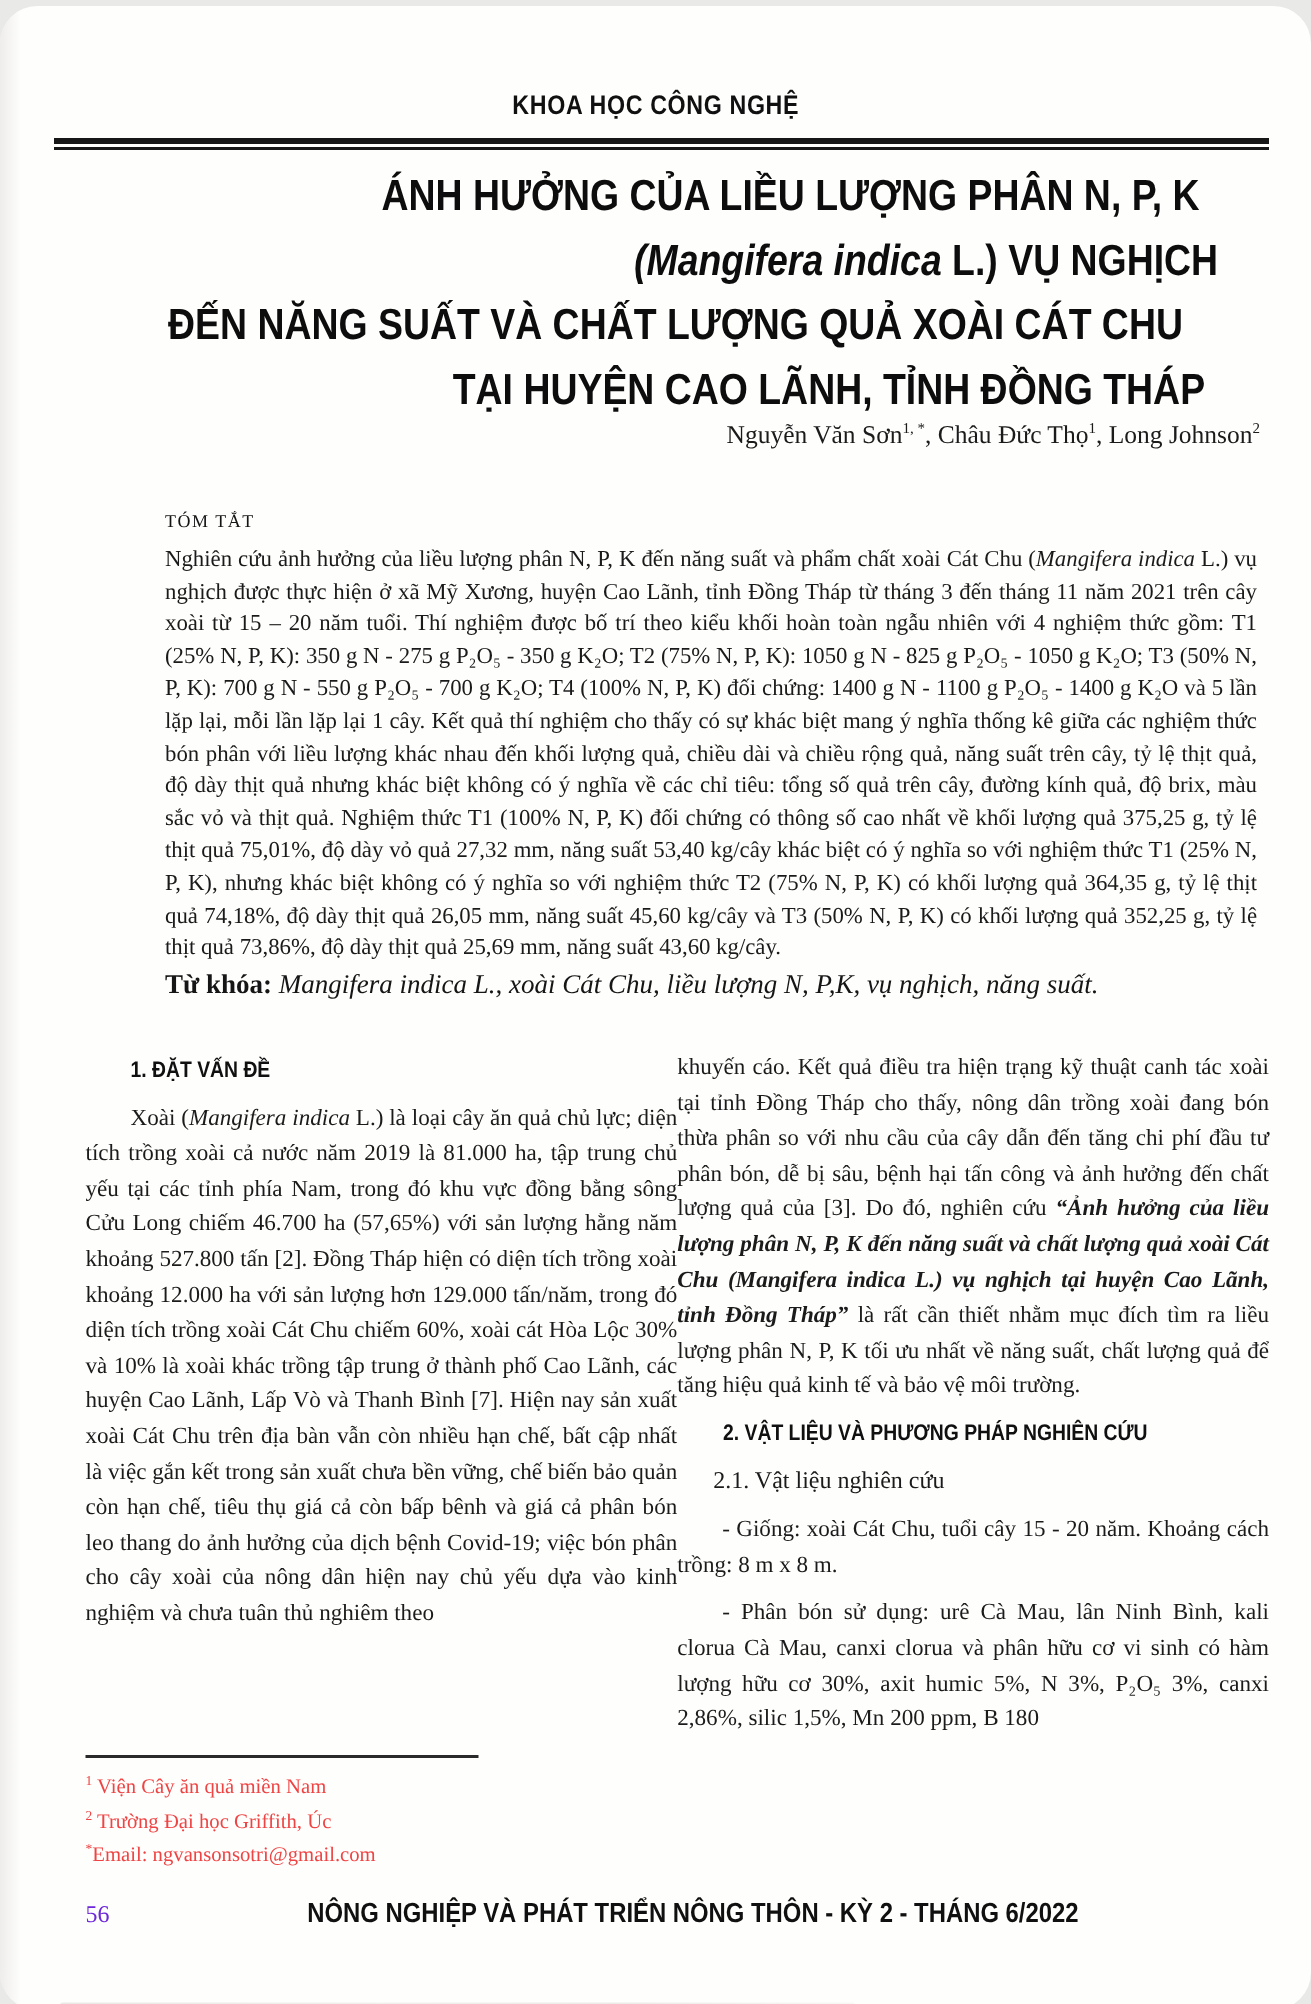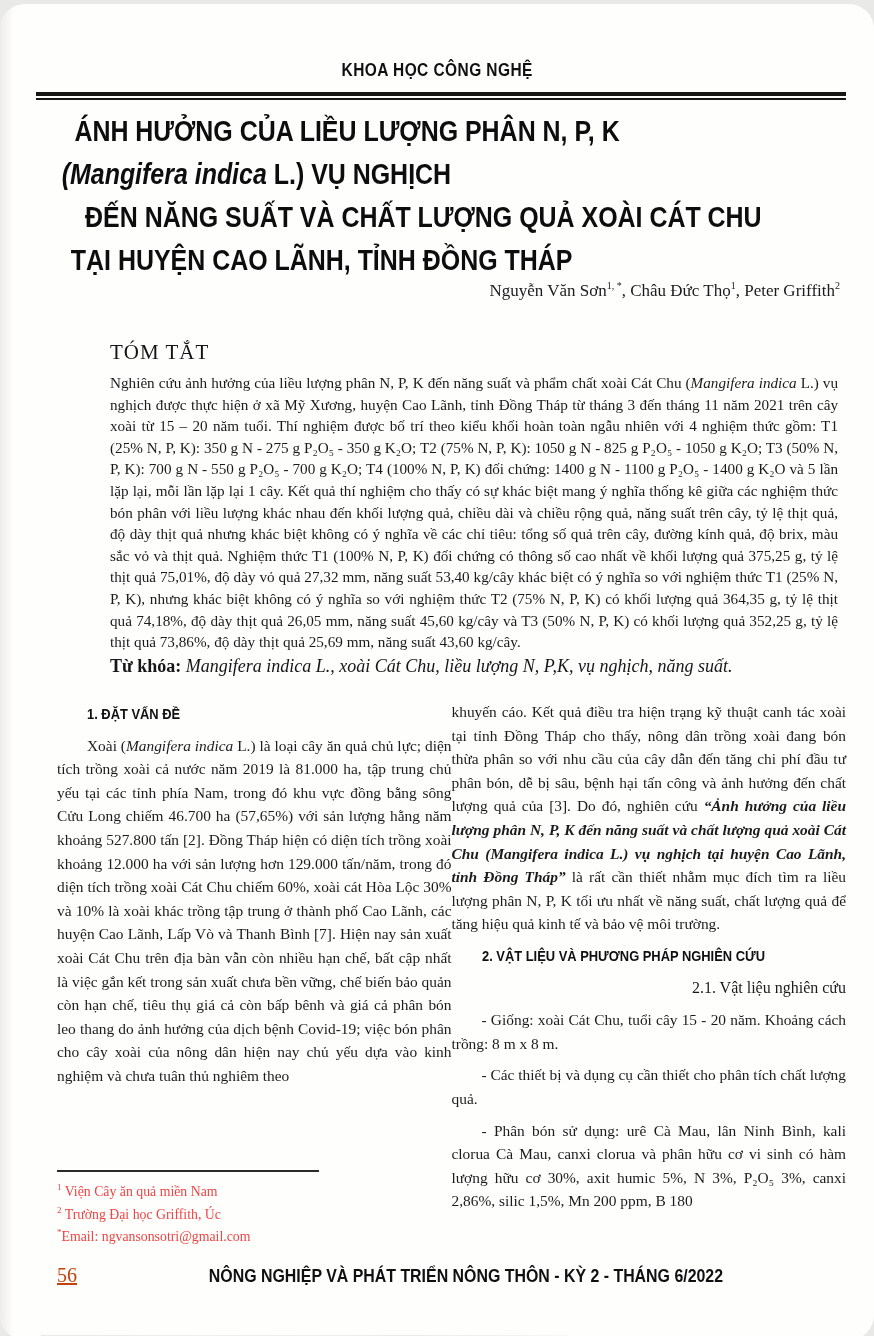--- a/index.html
+++ b/index.html
@@ -24,51 +24,51 @@
     display:inline-block;
     transform:scaleX(.86);
   }
   
   .header-label-wrap{position:absolute;top:56px;left:0;width:100%;text-align:center;}
   .header-label{font-size:18px;letter-spacing:.5px;transform-origin:center;color:#101010;}
   .rule{position:absolute;top:88px;left:36px;right:28px;}
   .rule .r1{height:4px;background:#171717;}
   .rule .r2{height:2px;background:#171717;margin-top:2px;}
   
-  .title{position:absolute;top:106px;left:30px;right:30px;text-align:left;}
+  .title{position:absolute;top:106px;left:44px;right:30px;text-align:right;}
   .title-line{font-size:29px;line-height:43px;color:#0d0d0d;transform-origin:center;}
   .title-line .ital{font-style:italic;}
   
   .authors{position:absolute;top:276px;right:34px;font-size:17px;color:#1b1b1b;}
   .authors sup{font-size:10px;}
   
   .abstract{position:absolute;top:336px;left:110px;width:728px;}
-  .abstract-heading{font-size:21px;letter-spacing:1px;margin-bottom:7px;color:#141414;}
+  .abstract-heading{font-size:12px;letter-spacing:1px;margin-bottom:7px;color:#141414;}
   .abstract-body{font-size:15.2px;line-height:21.6px;text-align:justify;color:#1a1a1a;}
   .abstract-body .ital{font-style:italic;}
   .keywords{margin-top:3px;font-size:18px;line-height:21.6px;}
   .keywords .kw-label{font-weight:bold;}
   .keywords .kw-text{font-style:italic;}
   
   .columns{position:absolute;top:696px;left:57px;width:789px;display:flex;gap:0;}
   .col{flex:1;font-size:15.4px;line-height:23.6px;text-align:justify;color:#1b1b1b;}
   .col p{margin:0 0 8px 0;text-indent:30px;}
   .col p.cont{text-indent:0;}
   .sec-h-wrap{margin:2px 0 8px 0;white-space:nowrap;}
   .sec-h{font-size:15px;transform-origin:left center;margin-left:30px;color:#101010;}
-  .sub-h{margin:2px 0 9px 0;font-size:16px;text-indent:24px;text-align:right;}
+  .sub-h{margin:2px 0 9px 0;font-size:16px;text-indent:24px;text-align:left;}
   .ital{font-style:italic;}
   .bold-ital{font-weight:bold;font-style:italic;}
   
   .footnotes{position:absolute;top:1166px;left:57px;width:330px;font-size:13.8px;line-height:19px;color:#ef4444;}
   .fn-rule{width:262px;height:2px;background:#2a2a2a;margin-bottom:6px;}
   .footnotes sup{font-size:9px;}
   
   .footer{position:absolute;top:1260px;left:57px;right:26px;display:flex;align-items:baseline;}
-  .page-number{font-size:20px;color:#c2410c;text-decoration:underline;}
+  .page-number{font-size:16px;color:#6d28d9;}
   .journal-line-wrap{flex:1;padding-left:90px;}
   .journal-line{font-size:18.5px;letter-spacing:0;transform-origin:center;color:#101010;}
   
   .smudge{position:absolute;bottom:0px;left:40px;width:530px;height:5px;
     background:linear-gradient(90deg,#d9d7d3,#e6e4e0 40%,#dddbd7 70%,#f3f2ef);
     opacity:.55;border-radius:2px;}
 </style>
 </head>
 <body>
 
@@ -85,21 +85,21 @@
   <div class="title">
     <div><span class="condensed title-line">ÁNH HƯỞNG CỦA LIỀU LƯỢNG PHÂN N, P, K</span></div>
     <div>
       <span class="condensed title-line"><span class="ital">(Mangifera indica</span><span> L.) VỤ NGHỊCH</span></span>
     </div>
     <div><span class="condensed title-line">ĐẾN NĂNG SUẤT VÀ CHẤT LƯỢNG QUẢ XOÀI CÁT CHU</span></div>
     <div><span class="condensed title-line">TẠI HUYỆN CAO LÃNH, TỈNH ĐỒNG THÁP</span></div>
   </div>
 
   <div class="authors">
-    <span>Nguyễn Văn Sơn</span><sup>1, *</sup><span>, </span><span>Châu Đức Thọ</span><sup>1</sup><span>, </span><span>Peter Griffith</span><sup>2</sup>
+    <span>Nguyễn Văn Sơn</span><sup>1, *</sup><span>, </span><span>Châu Đức Thọ</span><sup>1</sup><span>, </span><span>Long Johnson</span><sup>2</sup>
   </div>
 
   <div class="abstract">
     <div class="abstract-heading">TÓM TẮT</div>
     <div class="abstract-body">
       <span>Nghiên cứu ảnh hưởng của liều lượng phân N, P, K đến năng suất và phẩm chất xoài Cát Chu (</span><span class="ital">Mangifera indica</span><span> L.) vụ nghịch được thực hiện ở xã Mỹ Xương, huyện Cao Lãnh, tỉnh Đồng Tháp từ tháng 3 đến tháng 11 năm 2021 trên cây xoài từ 15 – 20 năm tuổi. Thí nghiệm được bố trí theo kiểu khối hoàn toàn ngẫu nhiên với 4 nghiệm thức gồm: T1 (25% N, P, K): 350 g N - 275 g P₂O₅ - 350 g K₂O; T2 (75% N, P, K): 1050 g N - 825 g P₂O₅ - 1050 g K₂O; T3 (50% N, P, K): 700 g N - 550 g P₂O₅ - 700 g K₂O; T4 (100% N, P, K) đối chứng: 1400 g N - 1100 g P₂O₅ - 1400 g K₂O và 5 lần lặp lại, mỗi lần lặp lại 1 cây. Kết quả thí nghiệm cho thấy có sự khác biệt mang ý nghĩa thống kê giữa các nghiệm thức bón phân với liều lượng khác nhau đến khối lượng quả, chiều dài và chiều rộng quả, năng suất trên cây, tỷ lệ thịt quả, độ dày thịt quả nhưng khác biệt không có ý nghĩa về các chỉ tiêu: tổng số quả trên cây, đường kính quả, độ brix, màu sắc vỏ và thịt quả. Nghiệm thức T1 (100% N, P, K) đối chứng có thông số cao nhất về khối lượng quả 375,25 g, tỷ lệ thịt quả 75,01%, độ dày vỏ quả 27,32 mm, năng suất 53,40 kg/cây khác biệt có ý nghĩa so với nghiệm thức T1 (25% N, P, K), nhưng khác biệt không có ý nghĩa so với nghiệm thức T2 (75% N, P, K) có khối lượng quả 364,35 g, tỷ lệ thịt quả 74,18%, độ dày thịt quả 26,05 mm, năng suất 45,60 kg/cây và T3 (50% N, P, K) có khối lượng quả 352,25 g, tỷ lệ thịt quả 73,86%, độ dày thịt quả 25,69 mm, năng suất 43,60 kg/cây.</span>
     </div>
     <div class="keywords">
       <span class="kw-label">Từ khóa: </span><span class="kw-text">Mangifera indica L., xoài Cát Chu, liều lượng N, P,K, vụ nghịch, năng suất.</span>
     </div>
@@ -114,21 +114,20 @@
       <p><span>Xoài (</span><span class="ital">Mangifera indica</span><span> L.) là loại cây ăn quả chủ lực; diện tích trồng xoài cả nước năm 2019 là 81.000 ha, tập trung chủ yếu tại các tỉnh phía Nam, trong đó khu vực đồng bằng sông Cửu Long chiếm 46.700 ha (57,65%) với sản lượng hằng năm khoảng 527.800 tấn [2]. Đồng Tháp hiện có diện tích trồng xoài khoảng 12.000 ha với sản lượng hơn 129.000 tấn/năm, trong đó diện tích trồng xoài Cát Chu chiếm 60%, xoài cát Hòa Lộc 30% và 10% là xoài khác trồng tập trung ở thành phố Cao Lãnh, các huyện Cao Lãnh, Lấp Vò và Thanh Bình [7]. Hiện nay sản xuất xoài Cát Chu trên địa bàn vẫn còn nhiều hạn chế, bất cập nhất là việc gắn kết trong sản xuất chưa bền vững, chế biến bảo quản còn hạn chế, tiêu thụ giá cả còn bấp bênh và giá cả phân bón leo thang do ảnh hưởng của dịch bệnh Covid-19; việc bón phân cho cây xoài của nông dân hiện nay chủ yếu dựa vào kinh nghiệm và chưa tuân thủ nghiêm theo</span></p>
     </div>
 
     <div class="col">
       <p class="cont"><span>khuyến cáo. Kết quả điều tra hiện trạng kỹ thuật canh tác xoài tại tỉnh Đồng Tháp cho thấy, nông dân trồng xoài đang bón thừa phân so với nhu cầu của cây dẫn đến tăng chi phí đầu tư phân bón, dễ bị sâu, bệnh hại tấn công và ảnh hưởng đến chất lượng quả của [3]. Do đó, nghiên cứu </span><span class="bold-ital">“Ảnh hưởng của liều lượng phân N, P, K đến năng suất và chất lượng quả xoài Cát Chu (Mangifera indica L.) vụ nghịch tại huyện Cao Lãnh, tỉnh Đồng Tháp”</span><span> là rất cần thiết nhằm mục đích tìm ra liều lượng phân N, P, K tối ưu nhất về năng suất, chất lượng quả để tăng hiệu quả kinh tế và bảo vệ môi trường.</span></p>
       <div class="sec-h-wrap">
         <span class="condensed sec-h">2. VẬT LIỆU VÀ PHƯƠNG PHÁP NGHIÊN CỨU</span>
       </div>
       <div class="sub-h">2.1. Vật liệu nghiên cứu</div>
       <p>- Giống: xoài Cát Chu, tuổi cây 15 - 20 năm. Khoảng cách trồng: 8 m x 8 m.</p>
-      <p>- Các thiết bị và dụng cụ cần thiết cho phân tích chất lượng quả.</p>
       <p>- Phân bón sử dụng: urê Cà Mau, lân Ninh Bình, kali clorua Cà Mau, canxi clorua và phân hữu cơ vi sinh có hàm lượng hữu cơ 30%, axit humic 5%, N 3%, P₂O₅ 3%, canxi 2,86%, silic 1,5%, Mn 200 ppm, B 180</p>
     </div>
 
   </div>
 
   <div class="footnotes">
     <div class="fn-rule"></div>
     <div><sup>1</sup><span> Viện Cây ăn quả miền Nam</span></div>
     <div><sup>2</sup><span> Trường Đại học Griffith, Úc</span></div>
     <div><sup>*</sup><span>Email: ngvansonsotri@gmail.com</span></div>

